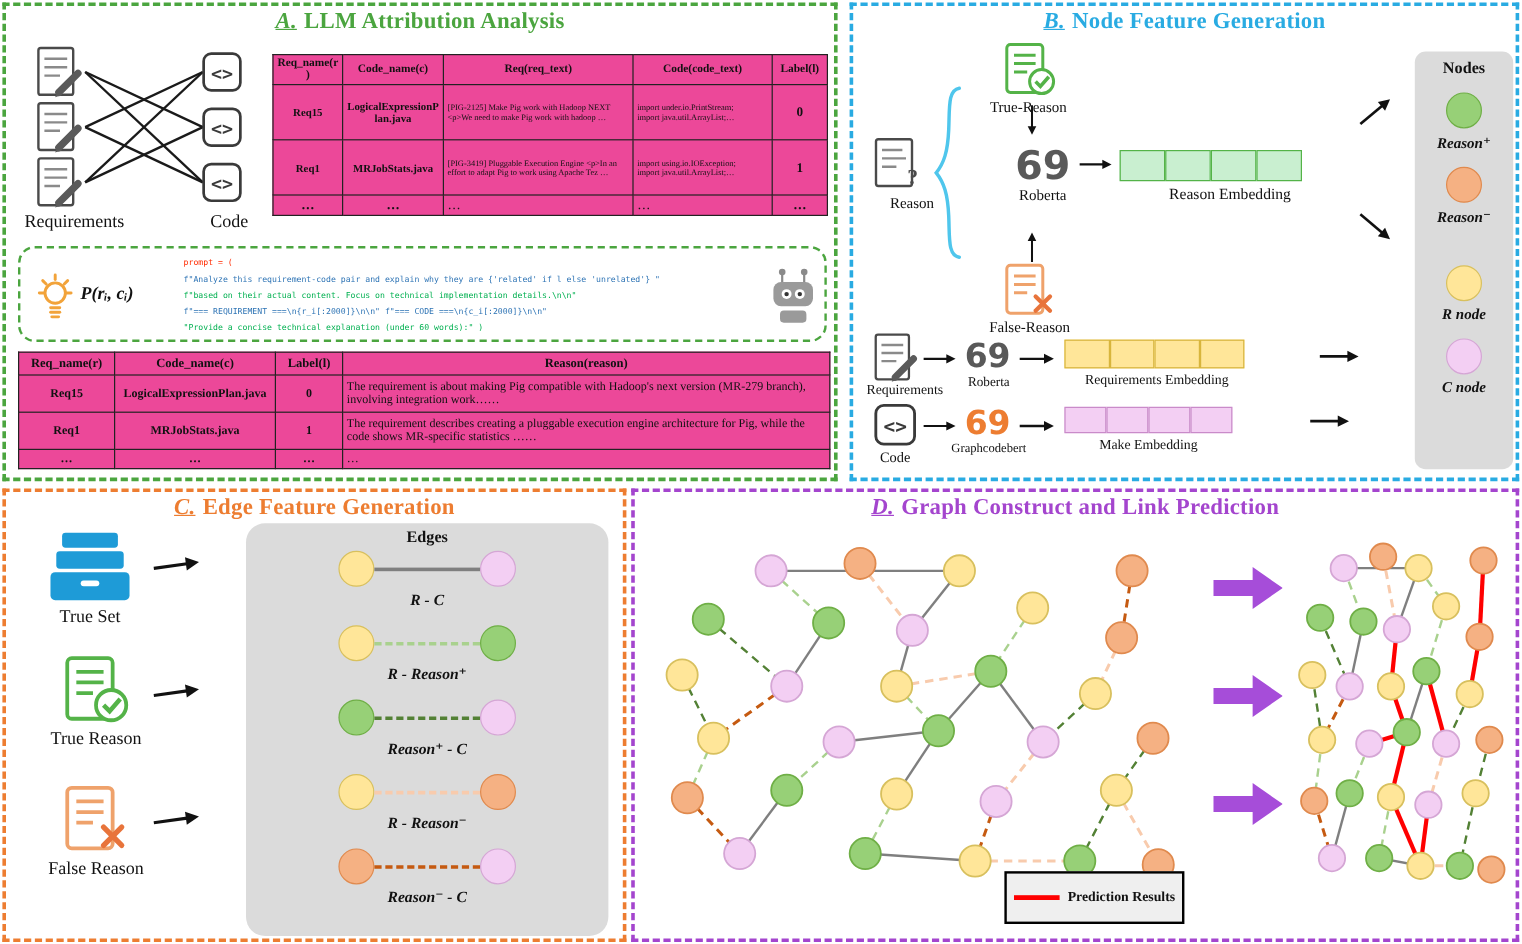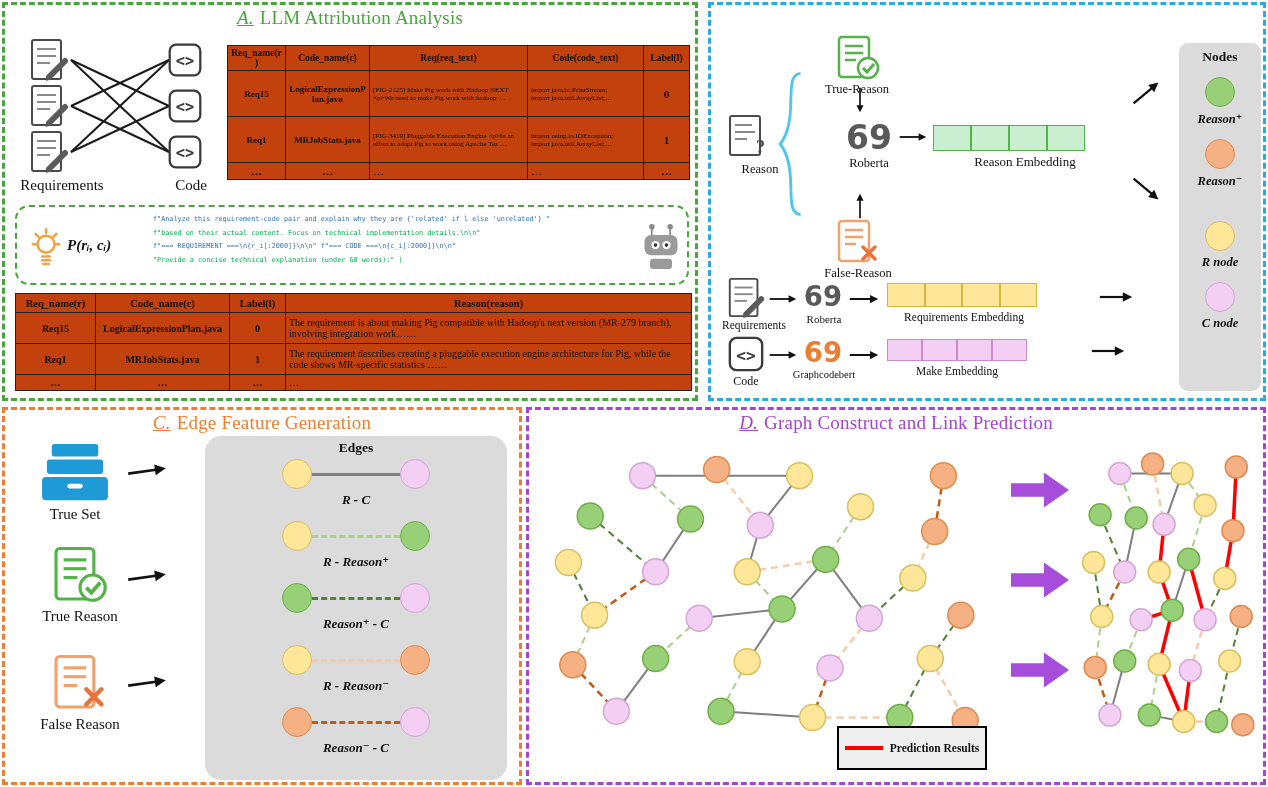--- a/index.html
+++ b/index.html
@@ -6,29 +6,29 @@
   html,body { background:#fff; }
   body { width:1268px; height:787px; overflow:hidden; }
   #stage { position:relative; width:1268px; height:787px; background:#fff;
            font-family:"Liberation Serif","DejaVu Serif",serif; color:#111; }
   .panel { position:absolute; background:#fff; }
   #panel-a { left:2px;  top:2px;   width:696px; height:399px; border:3px dashed #4BA53F; }
   #panel-b { left:708px; top:2px;  width:558px; height:399px; border:3px dashed #29ABE2; }
   #panel-c { left:2px;  top:407px; width:520px; height:378px; border:3px dashed #ED7D31; }
   #panel-d { left:526px; top:407px; width:740px; height:378px; border:3px dashed #A445CE; }
   .panel-title { position:absolute; top:2px; left:0; width:100%; text-align:center;
-                 font-size:19px; font-weight:normal; letter-spacing:.2px; }
+                 font-size:19px; font-weight:bold; letter-spacing:.2px; }
   #panel-a .panel-title { color:#4BA53F; } #panel-b .panel-title { color:#29ABE2; }
   #panel-c .panel-title { color:#ED7D31; } #panel-d .panel-title { color:#A445CE; }
   .pl { font-style:italic; text-decoration:underline; margin-right:6px; }
   .abs { position:absolute; }
   .lbl { position:absolute; font-weight:normal; text-align:center; line-height:1.1; }
 
   
-  table { border-collapse:collapse; background:#c2410c; table-layout:fixed; }
+  table { border-collapse:collapse; background:#ec4899; table-layout:fixed; }
   th,td { border:1.2px solid #222; padding:2px 3px; text-align:center; vertical-align:middle;
           overflow:hidden; overflow-wrap:break-word; }
   #pa-table1 { position:absolute; left:222px; top:40px; width:462px; }
   #pa-table1 th { font-size:9.5px; height:22px; }
   #pa-table1 th.c0{width:58px;} #pa-table1 th.c1{width:84px;} #pa-table1 th.c2{width:158px;}
   #pa-table1 th.c3{width:116px;} #pa-table1 th.c4{width:46px;}
   #pa-table1 td { font-size:9px; font-weight:bold; }
   #pa-table1 td.c2, #pa-table1 td.c3 { font-size:7px; text-align:left; font-weight:normal; white-space:pre-line; }
   #pa-table1 td.c4 { font-size:11px; }
   #pa-table1 tbody tr:nth-child(-n+2) td { height:46px; }
@@ -210,21 +210,21 @@
             <th class="c2">Req(req_text)</th>
             <th class="c3">Code(code_text)</th>
             <th class="c4">Label(l)</th>
           </tr>
         </thead>
         <tbody>
           <tr>
             <td class="c0">Req15</td>
             <td class="c1">LogicalExpressionPlan.java</td>
             <td class="c2">[PIG-2125] Make Pig work with Hadoop NEXT &lt;p&gt;We need to make Pig work with hadoop …</td>
-            <td class="c3">import java.io.PrintStream;
+            <td class="c3">import under.io.PrintStream;
 import java.util.ArrayList;…</td>
             <td class="c4">0</td>
           </tr>
           <tr>
             <td class="c0">Req1</td>
             <td class="c1">MRJobStats.java</td>
             <td class="c2">[PIG-3419] Pluggable Execution Engine &lt;p&gt;In an effort to adapt Pig to work using Apache Tez …</td>
             <td class="c3">import using.io.IOException;
 import java.util.ArrayList;…</td>
             <td class="c4">1</td>
@@ -238,20 +238,21 @@
           </tr>
         </tbody>
       </table>
 
     <div id="pa-prompt">
       <svg class="abs" style="left:12px;top:20px" width="34" height="42">
         <use href="#sym-bulb" width="34" height="42"></use>
         </svg>
       <div id="pa-formula">P(rᵢ, cᵢ)</div>
       <div id="pa-prompt-code">
+          <div class="code-line code-red">prompt = (</div>
           <div class="code-line code-blue">f"Analyze this requirement-code pair and explain why they are {'related' if l else 'unrelated'} "</div>
           <div class="code-line code-green">f"based on their actual content. Focus on technical implementation details.\n\n"</div>
           <div class="code-line code-blue">f"=== REQUIREMENT ===\n{r_i[:2000]}\n\n" f"=== CODE ===\n{c_i[:2000]}\n\n"</div>
           <div class="code-line code-green">"Provide a concise technical explanation (under 60 words):" )</div>
         </div>
       <svg class="abs" style="left:622px;top:12px" width="44" height="54">
         <use href="#sym-robot" width="44" height="54"></use>
         </svg>
     </div>
 
@@ -281,20 +282,23 @@
             <td class="c0">…</td>
             <td class="c1">…</td>
             <td class="c2">…</td>
             <td class="c3">…</td>
           </tr>
         </tbody>
       </table>
   </div>
 
   <div id="panel-b" class="panel">
+    <div class="panel-title">
+      <span class="pl">B.</span><span>Node Feature Generation</span>
+    </div>
 
     <svg class="abs" style="left:14px;top:108px" width="46" height="46">
       <use href="#sym-reason-doc" width="46" height="46"></use>
       </svg>
     <div class="lbl b-label" style="left:16px;top:158px;width:66px">Reason</div>
 
     <svg class="abs" style="left:66px;top:44px" width="24" height="190">
       <use href="#sym-brace" width="24" height="190"></use>
       </svg>
 

